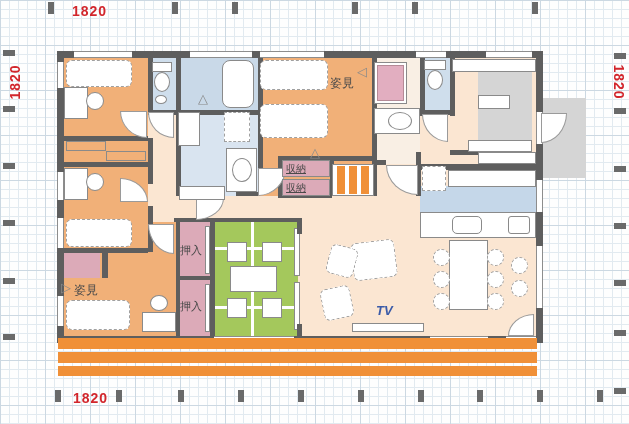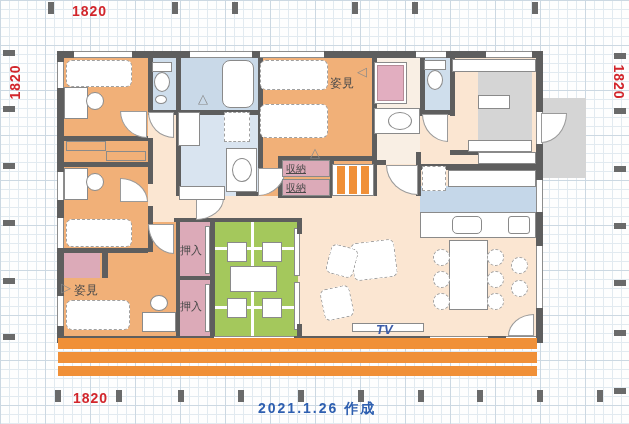--- a/index.html
+++ b/index.html
@@ -229,28 +229,27 @@
   <div class="abs deck" style="left:58px;top:338px;width:479px;height:11px;"></div>
   <div class="abs deck" style="left:58px;top:352px;width:479px;height:11px;"></div>
   <div class="abs deck" style="left:58px;top:366px;width:479px;height:10px;"></div>
 
   <div class="abs lbl" style="left:330px;top:77px;font-size:12px;">姿見</div>
   <div class="abs lbl" style="left:74px;top:284px;font-size:12px;">姿見</div>
   <div class="abs lbl-sm" style="left:286px;top:163px;">収納</div>
   <div class="abs lbl-sm" style="left:286px;top:182px;">収納</div>
   <div class="abs lbl" style="left:180px;top:244px;">押入</div>
   <div class="abs lbl" style="left:180px;top:300px;">押入</div>
-  <div class="abs tv" style="left:376px;top:322px;">TV</div>
+  <div class="abs tv" style="left:376px;top:303px;">TV</div>
 
   <div class="abs dim" style="left:72px;top:3px;">1820</div>
   <div class="abs dim" style="left:73px;top:390px;">1820</div>
   <div class="abs dim rot-l" style="left:-3px;top:74px;">1820</div>
   <div class="abs dim rot-r" style="left:601px;top:74px;">1820</div>
 
-  <div class="abs note" style="left:258px;top:400px;">2021.1.26  作成</div>
 
 <div class="abs tick" style="left: 48px; top: 2px; width: 6px; height: 12px;"></div>
     <div class="abs tick" style="left: 172px; top: 2px; width: 6px; height: 12px;"></div>
     <div class="abs tick" style="left: 232px; top: 2px; width: 6px; height: 12px;"></div>
     <div class="abs tick" style="left: 352px; top: 2px; width: 6px; height: 12px;"></div>
     <div class="abs tick" style="left: 412px; top: 2px; width: 6px; height: 12px;"></div>
     <div class="abs tick" style="left: 532px; top: 2px; width: 6px; height: 12px;"></div>
     <div class="abs tick" style="left: 55px; top: 390px; width: 6px; height: 12px;"></div>
     <div class="abs tick" style="left: 116px; top: 390px; width: 6px; height: 12px;"></div>
     <div class="abs tick" style="left: 178px; top: 390px; width: 6px; height: 12px;"></div>

